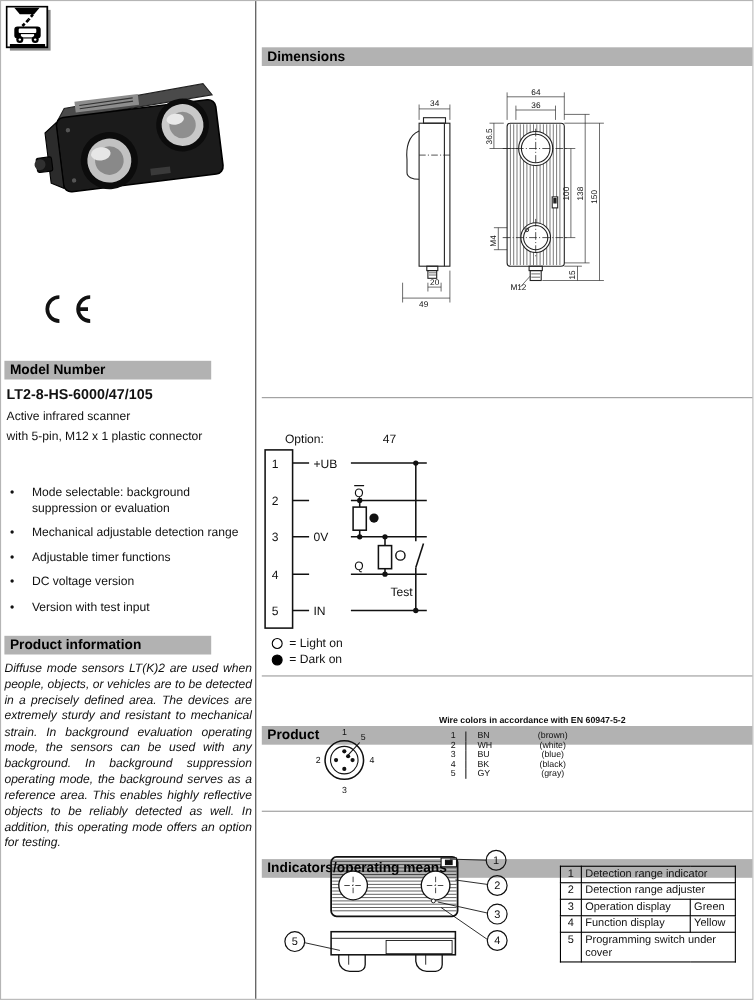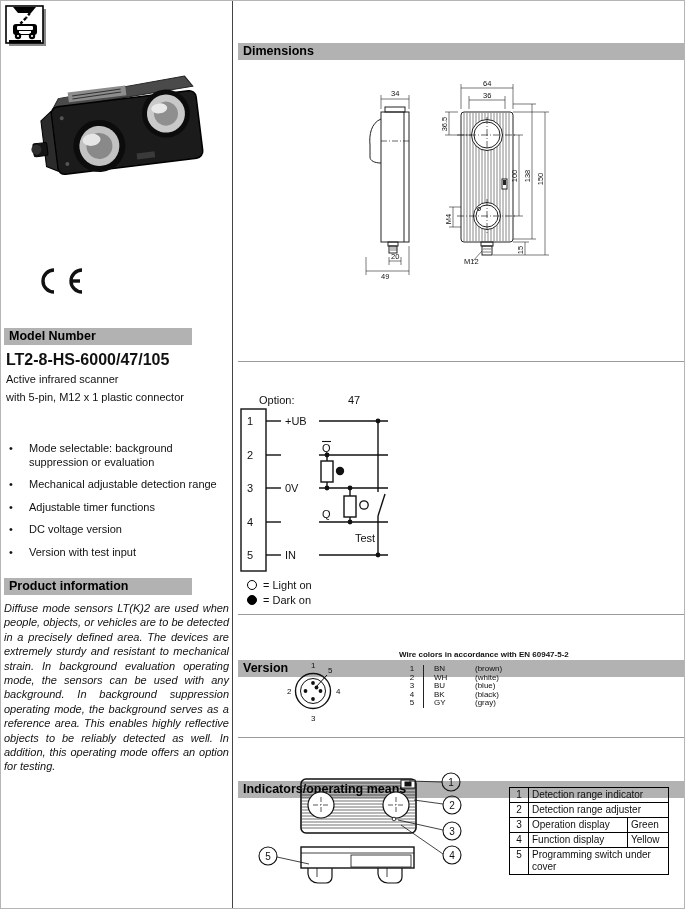--- a/index.html
+++ b/index.html
@@ -21,21 +21,21 @@
   svg .sig{font-size:11px;}
   svg .tiny{font-size:8px;}
   .legend-row{display:flex;align-items:center;font-size:11px;height:15px;}
   .sym{display:inline-block;width:8px;height:8px;border:1.2px solid #000;border-radius:50%;margin-right:6px;}
   .sym.filled{background:#000;}
   .wnote{font-size:8px;font-weight:bold;}
   .wrow{display:flex;font-size:8px;line-height:8.6px;height:8.6px;}
   .wpin{width:14px;text-align:center;}
   .wbar{width:10px;border-left:1px solid #222;margin-left:4px;}
   .wcode{width:41px;}
-  .wcolor{width:55px;}
+  .wcolor{width:55px;text-align:center;}
   table.ind{border-collapse:collapse;font-size:10px;line-height:12px;}
   table.ind td{border:1px solid #000;padding:1px 3px;vertical-align:top;}
   table.ind td.num{width:12px;text-align:center;}
   table.ind td.lbl{width:92px;}
   table.ind td.val{width:34px;}
 </style>
 </head>
 <body>
 
 <div id="page">
@@ -87,21 +87,21 @@
   <div class="abs" style="left:32px;top:266px">
     <svg width="52" height="28" viewBox="0 0 52 28">
       <path d="M21,3 A11,11 0 1 0 21,25" fill="none" stroke="#111" stroke-width="3.4"></path>
       <path d="M49,3 A11,11 0 1 0 49,25" fill="none" stroke="#111" stroke-width="3.4"></path>
       <line x1="38" y1="14" x2="47" y2="14" stroke="#111" stroke-width="3.4"></line>
     </svg>
     
   </div>
 
   <div class="abs hdr lhdr" style="top:327px">Model Number</div>
-  <div class="abs bold" style="left:5px;top:350px;font-size:16px">LT2-8-HS-6000/47/105</div>
+  <div class="abs bold" style="left:5px;top:350px;font-size:13px">LT2-8-HS-6000/47/105</div>
   <div class="abs body11" style="left:5px;top:371px">Active infrared scanner</div>
   <div class="abs body11" style="left:5px;top:389px">with 5-pin, M12 x 1 plastic connector</div>
 
   <ul class="abs features" style="left:3px;top:441px;width:224px">
     <li>
         <span class="blt">•</span>
         <span>Mode selectable: background suppression or evaluation</span>
       </li>
     <li>
         <span class="blt">•</span>
@@ -267,21 +267,21 @@
     <span class="sym"></span>
     <span>= Light on</span>
   </div>
   <div class="abs legend-row" style="left:246px;top:591px">
     <span class="sym filled"></span>
     <span>= Dark on</span>
   </div>
 
   <div class="abs hsep" style="top:613px"></div>
 
-  <div class="abs hdr rhdr" style="top:620px">Version</div>
+  <div class="abs hdr rhdr" style="top:620px">Product</div>
 
   <svg class="abs" style="left:283px;top:650px" width="70" height="74" viewBox="0 0 70 74">
     <circle cx="29" cy="40" r="17.5" fill="none" stroke="#111" stroke-width="1.4"></circle>
     <circle cx="29" cy="40" r="12.5" fill="none" stroke="#111" stroke-width="1"></circle>
     <line x1="43" y1="24" x2="32" y2="36" stroke="#111" stroke-width="1"></line>
     <g fill="#111">
       <circle cx="29" cy="32" r="1.9"></circle>
       <circle cx="21.5" cy="40" r="1.9"></circle>
       <circle cx="36.5" cy="40" r="1.9"></circle>
       <circle cx="29" cy="48" r="1.9"></circle>

